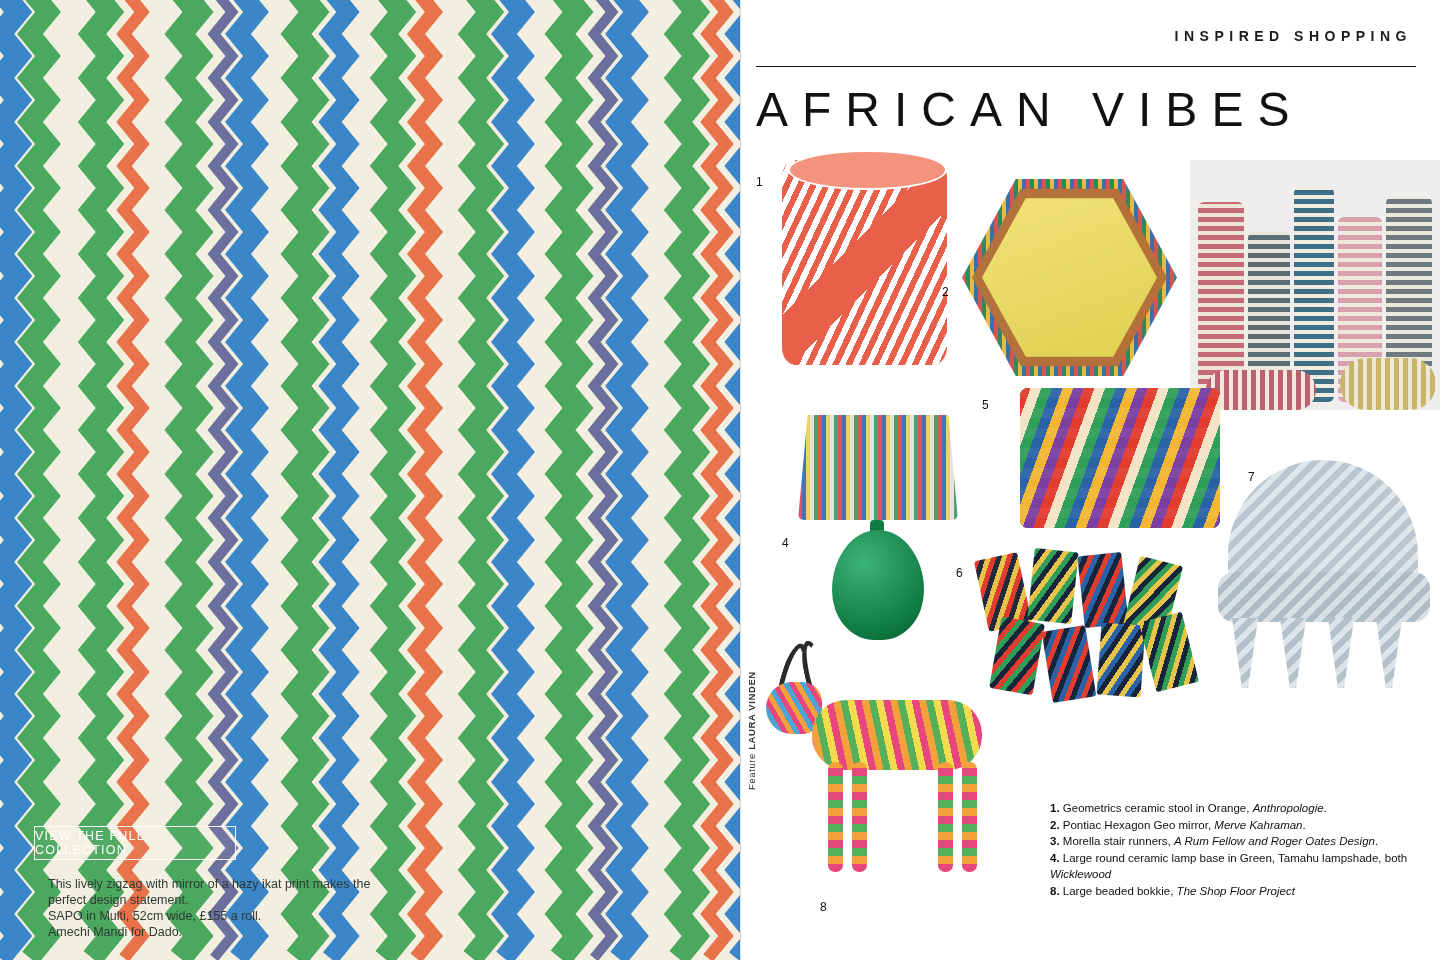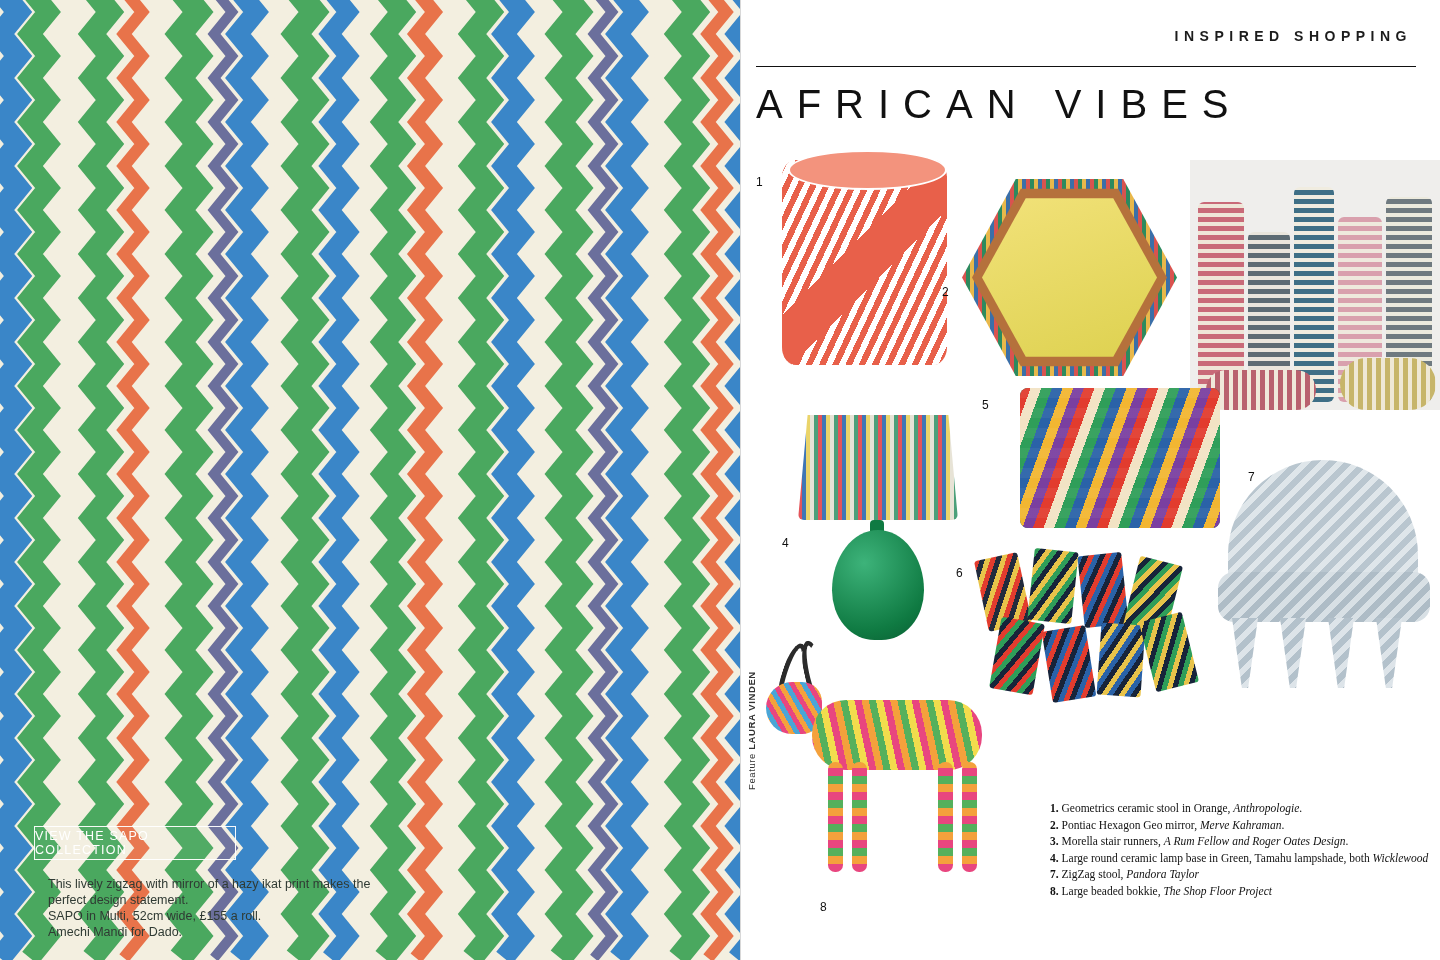--- a/index.html
+++ b/index.html
@@ -50,21 +50,21 @@
   .kicker{
     position:absolute;right:28px;top:28px;
     font-size:14px;letter-spacing:5.5px;color:#1c1c1c;font-weight:bold;margin-left:8px;
   }
   .rule{
     position:absolute;left:16px;top:66px;width:660px;height:1px;background:#111;
   }
   .headline{
     position:absolute;left:16px;top:82px;width:672px;
     font-family:"Liberation Sans", sans-serif;
-    font-size:40px;letter-spacing:14px;color:#111;font-weight:300;
+    font-size:48px;letter-spacing:14px;color:#111;font-weight:300;
     white-space:nowrap;
   }
   .byline{
     position:absolute;left:6px;top:790px;
     transform:rotate(-90deg);transform-origin:left top;
     font-size:9.5px;letter-spacing:.6px;color:#333;white-space:nowrap;
   }
   .byline b{font-weight:bold;}
 
   
@@ -176,21 +176,21 @@
 
   
   .caption-head{
     position:absolute;left:310px;top:745px;width:380px;
     font-size:19px;line-height:25px;color:#111;font-weight:400;
   }
   .caption-list{
     position:absolute;left:310px;top:800px;width:380px;
     font-size:11.5px;line-height:16.5px;color:#111;
   }
-  .caption-list div{margin:0;font-family:Liberation Serif, serif;}
+  .caption-list div{margin:0;}
   .caption-list b{font-weight:bold;}
   .caption-list i{font-style:italic;}
 </style>
 </head>
 <body>
 
 <div class="spread">
 
   <div class="left-page">
     <div class="zigzag-canvas">
@@ -243,21 +243,21 @@
               <path d="M648,-10 L666,12 L648,34 L666,56 L648,78 L666,100 L648,122 L666,144 L648,166 L666,188 L648,210 L666,232 L648,254 L666,276 L648,298 L666,320 L648,342 L666,364 L648,386 L666,408 L648,430 L666,452 L648,474 L666,496 L648,518 L666,540 L648,562 L666,584 L648,606 L666,628 L648,650 L666,672 L648,694 L666,716 L648,738 L666,760 L648,782 L666,804 L648,826 L666,848 L648,870 L666,892 L648,914 L666,936 L648,958" stroke="#f3efe0" stroke-width="16" fill="none"></path>
               <path d="M678,-10 L696,12 L678,34 L696,56 L678,78 L696,100 L678,122 L696,144 L678,166 L696,188 L678,210 L696,232 L678,254 L696,276 L678,298 L696,320 L678,342 L696,364 L678,386 L696,408 L678,430 L696,452 L678,474 L696,496 L678,518 L696,540 L678,562 L696,584 L678,606 L696,628 L678,650 L696,672 L678,694 L696,716 L678,738 L696,760 L678,782 L696,804 L678,826 L696,848 L678,870 L696,892 L678,914 L696,936 L678,958" stroke="#4aa85f" stroke-width="22" fill="none"></path>
               <path d="M708,-10 L726,12 L708,34 L726,56 L708,78 L726,100 L708,122 L726,144 L708,166 L726,188 L708,210 L726,232 L708,254 L726,276 L708,298 L726,320 L708,342 L726,364 L708,386 L726,408 L708,430 L726,452 L708,474 L726,496 L708,518 L726,540 L708,562 L726,584 L708,606 L726,628 L708,650 L726,672 L708,694 L726,716 L708,738 L726,760 L708,782 L726,804 L708,826 L726,848 L708,870 L726,892 L708,914 L726,936 L708,958" stroke="#e8734a" stroke-width="12" fill="none"></path>
               <path d="M736,-10 L754,12 L736,34 L754,56 L736,78 L754,100 L736,122 L754,144 L736,166 L754,188 L736,210 L754,232 L736,254 L754,276 L736,298 L754,320 L736,342 L754,364 L736,386 L754,408 L736,430 L754,452 L736,474 L754,496 L736,518 L754,540 L736,562 L754,584 L736,606 L754,628 L736,650 L754,672 L736,694 L754,716 L736,738 L754,760 L736,782 L754,804 L736,826 L754,848 L736,870 L754,892 L736,914 L754,936 L736,958" stroke="#3a86c8" stroke-width="18" fill="none"></path>
             </g>
           </g>
         </g>
       </svg>
     </div>
 
-    <div class="collection-btn">VIEW THE SAPO COLLECTION</div>
+    <div class="collection-btn">VIEW THE FULL COLLECTION</div>
 
     <div class="left-caption">
       <span class="lead">This lively zigzag with mirror of a hazy ikat print makes the perfect design statement.</span>
       <span class="bold">SAPO in Multi, 52cm wide, £155 a roll.</span>
       <span class="bold">Amechi Mandi for Dado.</span>
     </div>
   </div>
 
   <div class="right-page">
     <div class="gutter"></div>
@@ -342,17 +342,16 @@
       <div class="leg-b" style="left:92px;top:122px;"></div>
       <div class="leg-b" style="left:178px;top:122px;"></div>
       <div class="leg-b" style="left:202px;top:122px;"></div>
     </div>
 
     <div class="caption-list">
       <div><b>1.</b> <span>Geometrics ceramic stool in Orange, </span><i>Anthropologie</i><span>.</span></div>
       <div><b>2.</b> <span>Pontiac Hexagon Geo mirror, </span><i>Merve Kahraman</i><span>.</span></div>
       <div><b>3.</b> <span>Morella stair runners, </span><i>A Rum Fellow and Roger Oates Design</i><span>.</span></div>
       <div><b>4.</b> <span>Large round ceramic lamp base in Green, Tamahu lampshade, both </span><i>Wicklewood</i><span></span></div>
-      <div><b>7.</b> <span>ZigZag stool, </span><i>Pandora Taylor</i><span></span></div>
       <div><b>8.</b> <span>Large beaded bokkie, </span><i>The Shop Floor Project</i><span></span></div>
     </div>
   </div>
 </div>
 
 </body></html>

